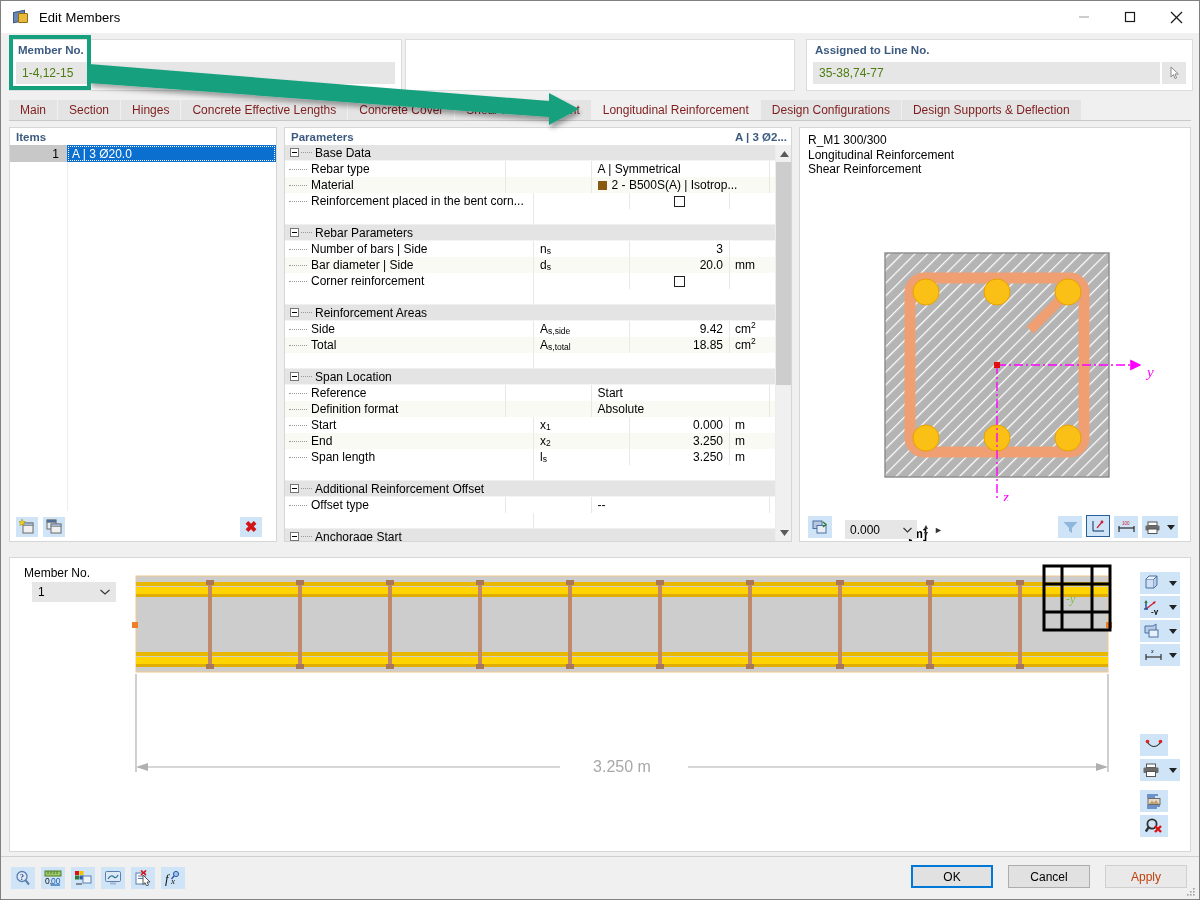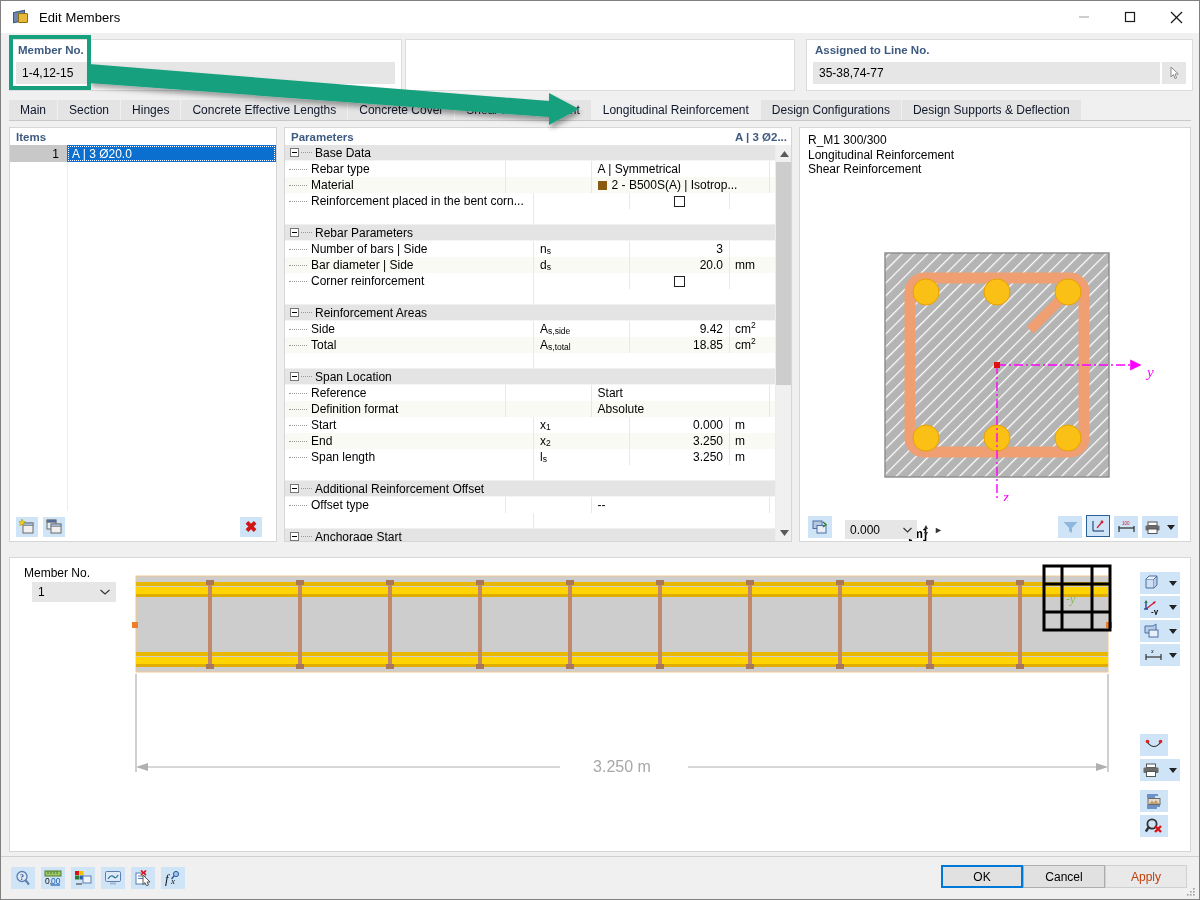--- a/index.html
+++ b/index.html
@@ -63,21 +63,21 @@
   .hdr-box.mid   { left: 404px; width: 390px; }
   .hdr-box.right { left: 805px; width: 387px; }
 
   .hdr-label {
     position: absolute; top: 4px; left: 8px;
     font-size: 11.5px; font-weight: bold; color: #3d5a80;
   }
   .hdr-input {
     position: absolute; left: 6px; right: 6px; top: 22px; height: 22px;
     background: #e6e6e6; border: none;
-    font-family: "Liberation Sans", sans-serif; font-size: 12px; color: #000000;
+    font-family: "Liberation Sans", sans-serif; font-size: 12px; color: #4d7c0f;
     padding: 0 6px;
   }
   .hdr-input.with-btn { right: 32px; }
   .pick-btn {
     position: absolute; right: 6px; top: 22px; width: 24px; height: 22px;
     background: #e6e6e6; display: flex; align-items: center; justify-content: center;
   }
 
   
   .anno-box {
@@ -88,21 +88,21 @@
 
   
   .tabstrip {
     position: absolute; top: 99px; left: 8px; right: 8px; height: 21px;
     background: #f0f0f0;
     border-bottom: 1px solid #c8c8c8;
     display: flex; align-items: stretch;
   }
   .tab {
     padding: 0 11px; display: flex; align-items: center;
-    font-size: 12px; color: #0f172a;
+    font-size: 12px; color: #7f1d1d;
     background: #e4e4e4;
     border-right: 1px solid #f0f0f0;
     white-space: nowrap;
   }
   .tab.active { background: #f0f0f0; }
 
   
   .content {
     position: absolute; top: 120px; left: 8px; right: 8px; height: 428px;
     background: #f0f0f0;
@@ -269,21 +269,21 @@
   
   .footer {
     position: absolute; left: 0; right: 0; bottom: 0; height: 43px;
     background: #f0f0f0; border-top: 1px solid #d0d0d0;
   }
   .foot-tools { position: absolute; left: 10px; top: 10px; display: flex; gap: 6px; }
   .ftbtn {
     width: 24px; height: 22px; background: #cfe4f7;
     display: flex; align-items: center; justify-content: center;
   }
-  .foot-buttons { position: absolute; right: 12px; top: 8px; display: flex; gap: 0; }
+  .foot-buttons { position: absolute; right: 12px; top: 8px; display: flex; gap: 15px; }
   .dlgbtn {
     width: 82px; height: 23px; font-size: 12px;
     display: flex; align-items: center; justify-content: center;
     background: #e1e1e1; border: 1px solid #adadad; color: #000;
   }
   .dlgbtn.primary { background: #e1e1e1; border: 2px solid #0078d7; }
   .dlgbtn.disabled { color: #c2410c; border-color: #d0d0d0; background: #e9e9e9; }
   .grip { position: absolute; right: 3px; bottom: 2px; width: 10px; height: 10px; }
 </style>
 </head>

